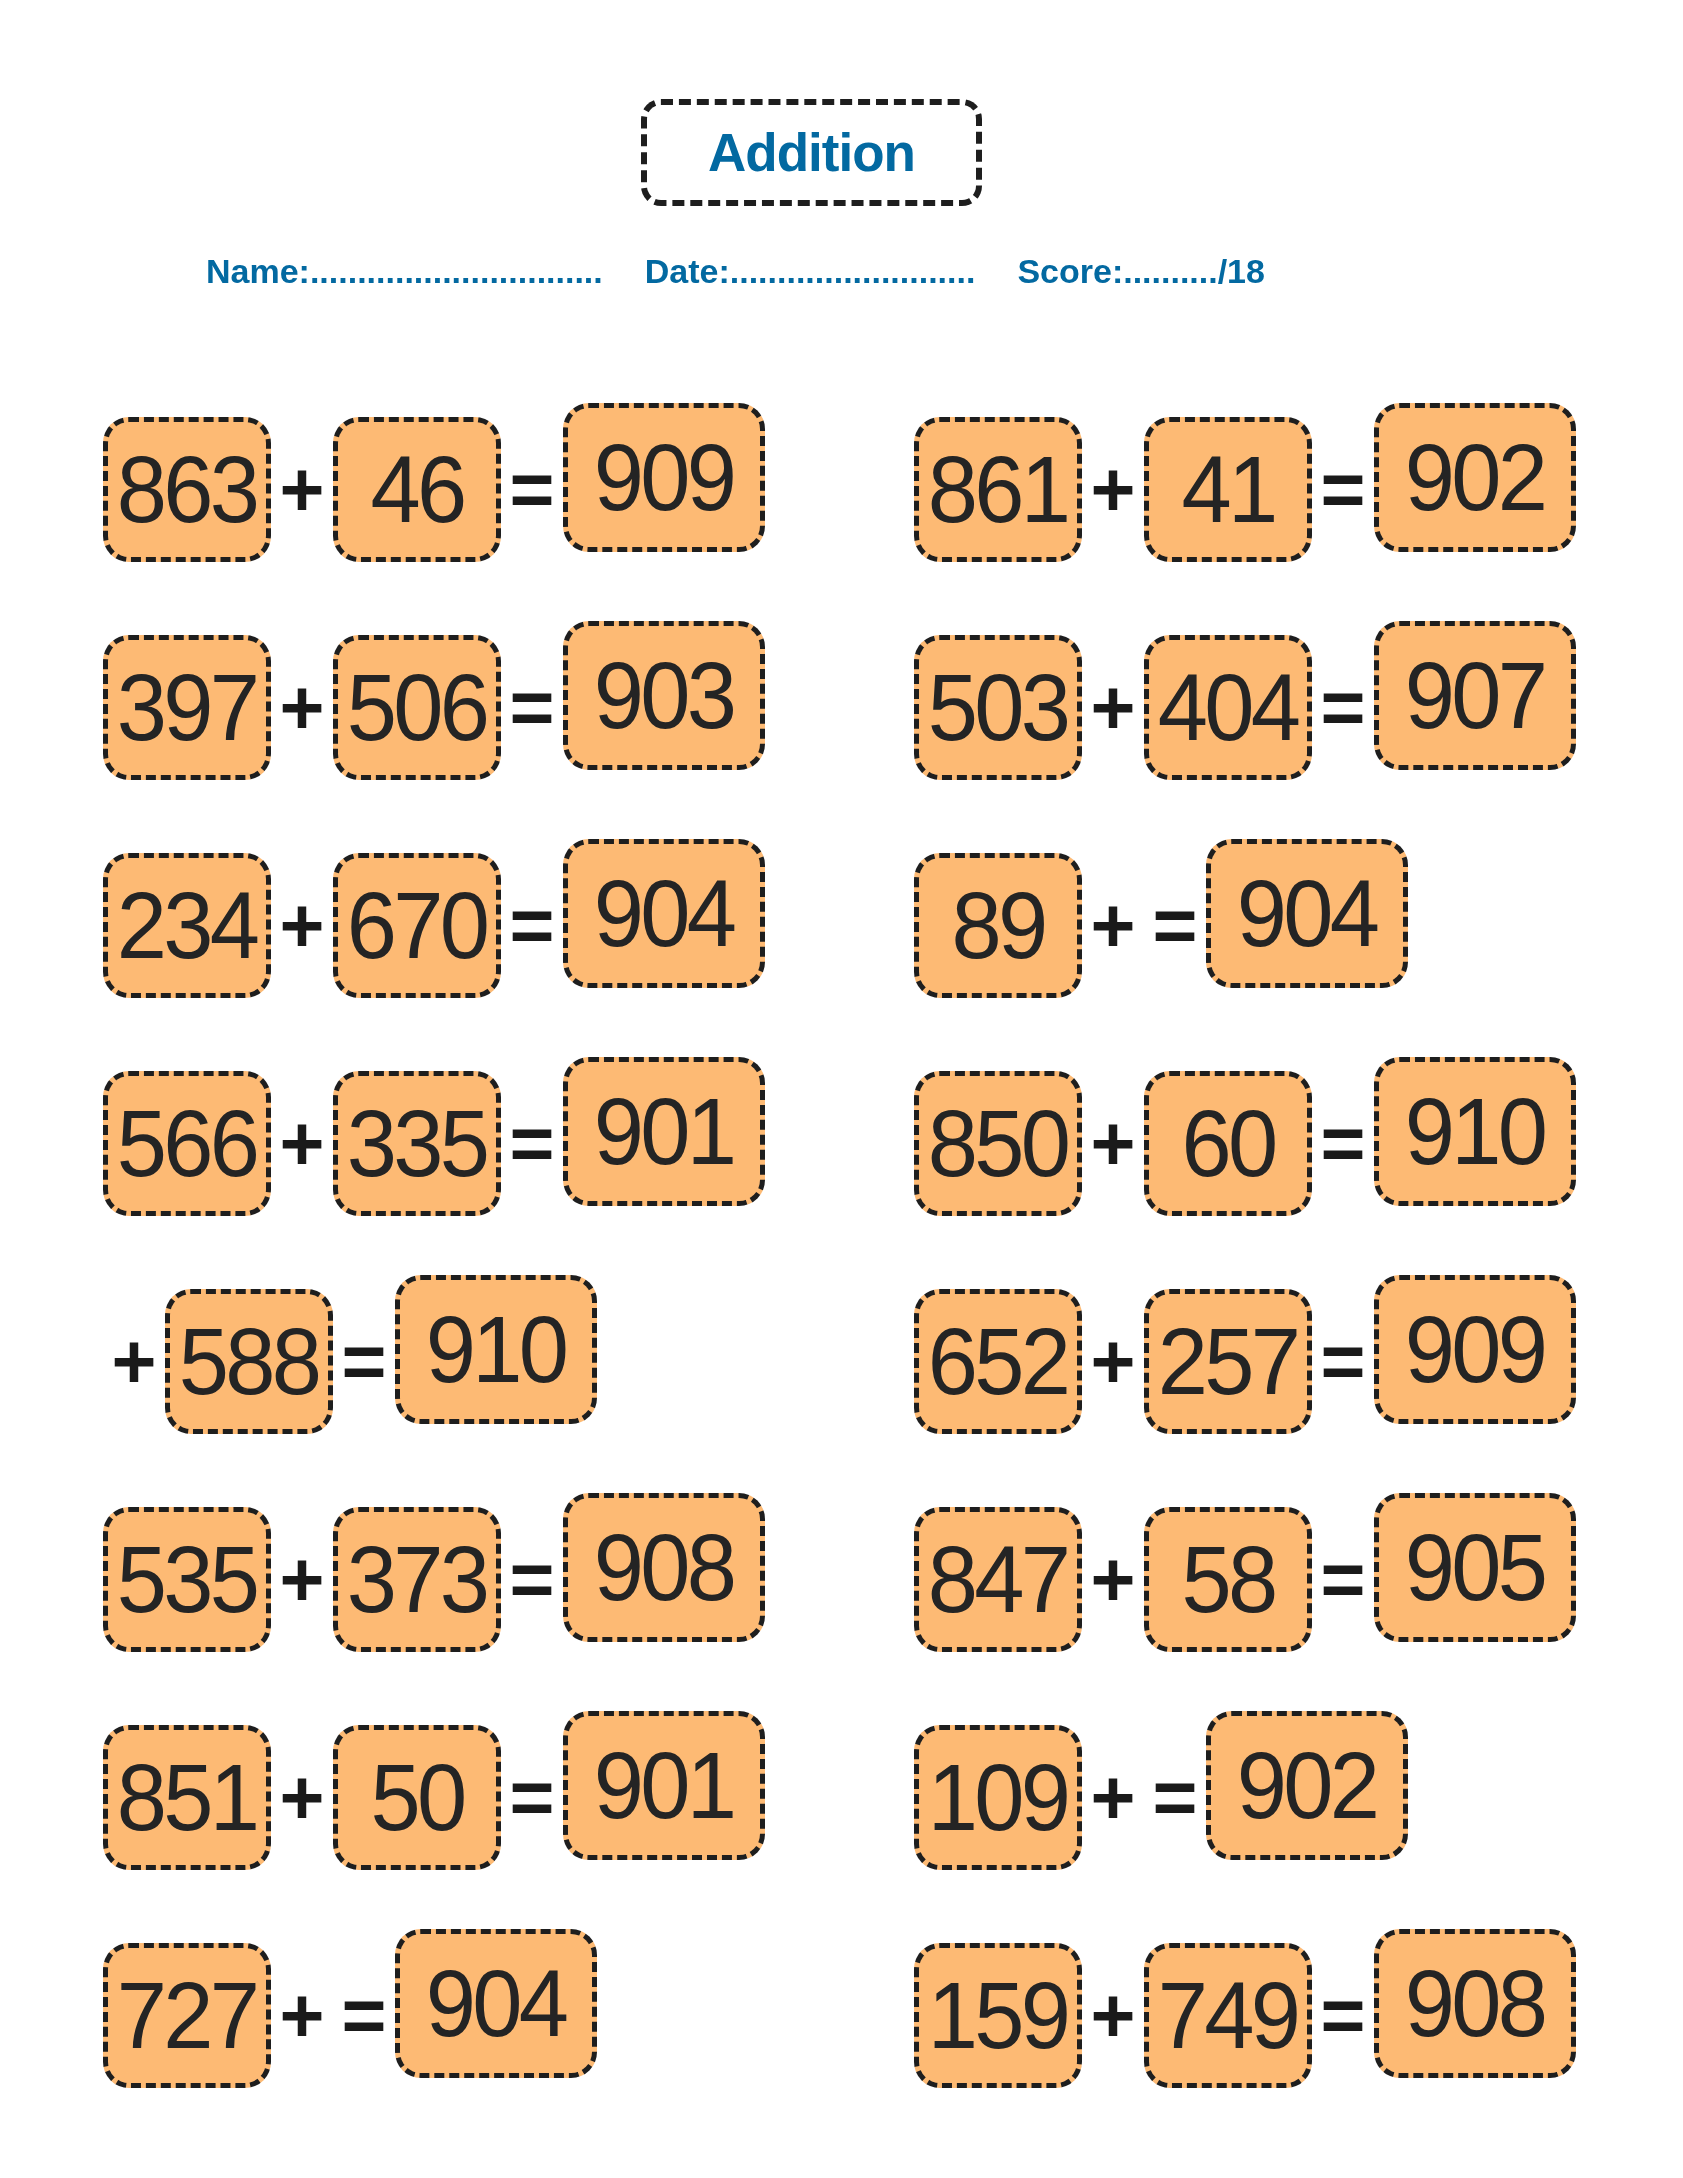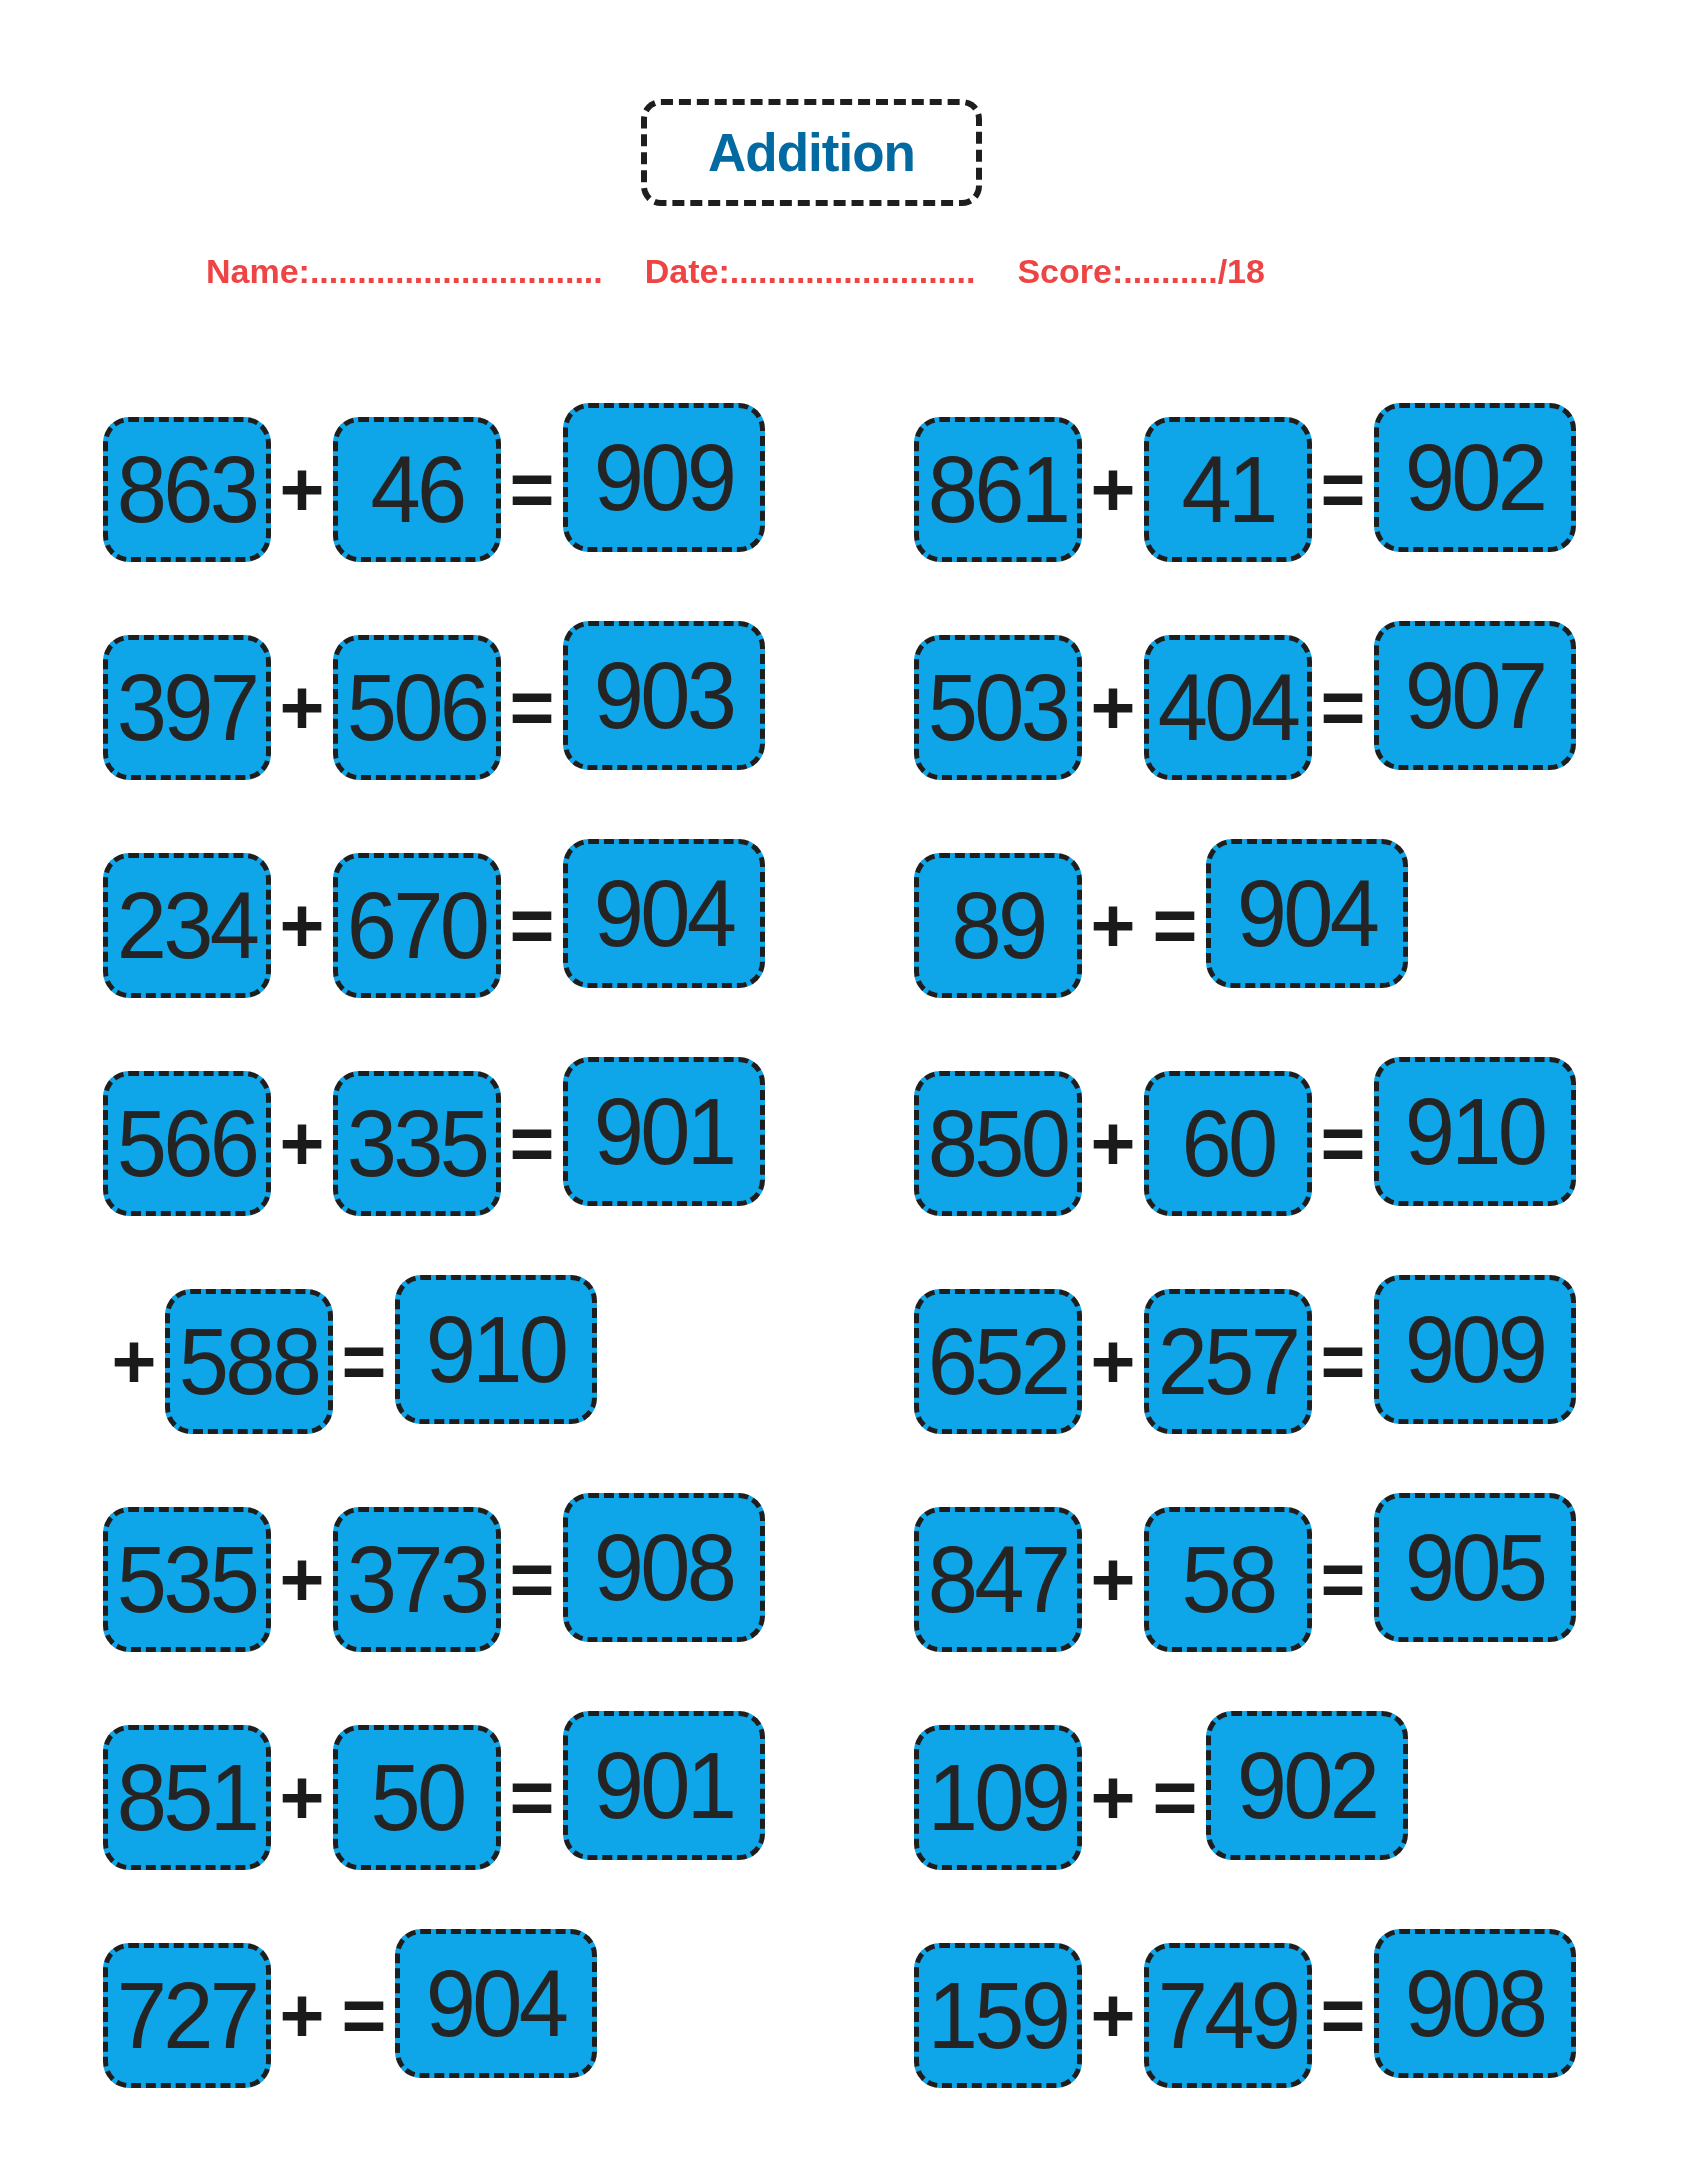--- a/index.html
+++ b/index.html
@@ -31,21 +31,21 @@
     letter-spacing: -1px;
     color: #0369a1;
   }
   .header-line {
     margin: 46px 0 0 206px;
     display: flex;
     gap: 42px;
     font-size: 34px;
     font-weight: 700;
     white-space: nowrap;
-    color: #ef4444;
+    color: #0369a1;
   }
   .grid {
     margin-top: 124px;
     padding: 0 109px 0 103px;
     display: grid;
     grid-template-columns: 1fr 1fr;
     column-gap: 149px;
     row-gap: 69px;
   }
   .row {
@@ -54,21 +54,21 @@
   }
   .box {
     width: 168px;
     height: 145px;
     border: 5px dashed #1e1e1e;
     border-radius: 26px;
     display: flex;
     align-items: center;
     justify-content: center;
     box-sizing: border-box;
-    background: #0ea5e9;
+    background: #fdba74;
   }
   .box.answer {
     width: 202px;
     height: 149px;
     transform: translateY(-12px);
   }
   .num {
     font-size: 95px;
     font-weight: 400;
     letter-spacing: -0.04em;

